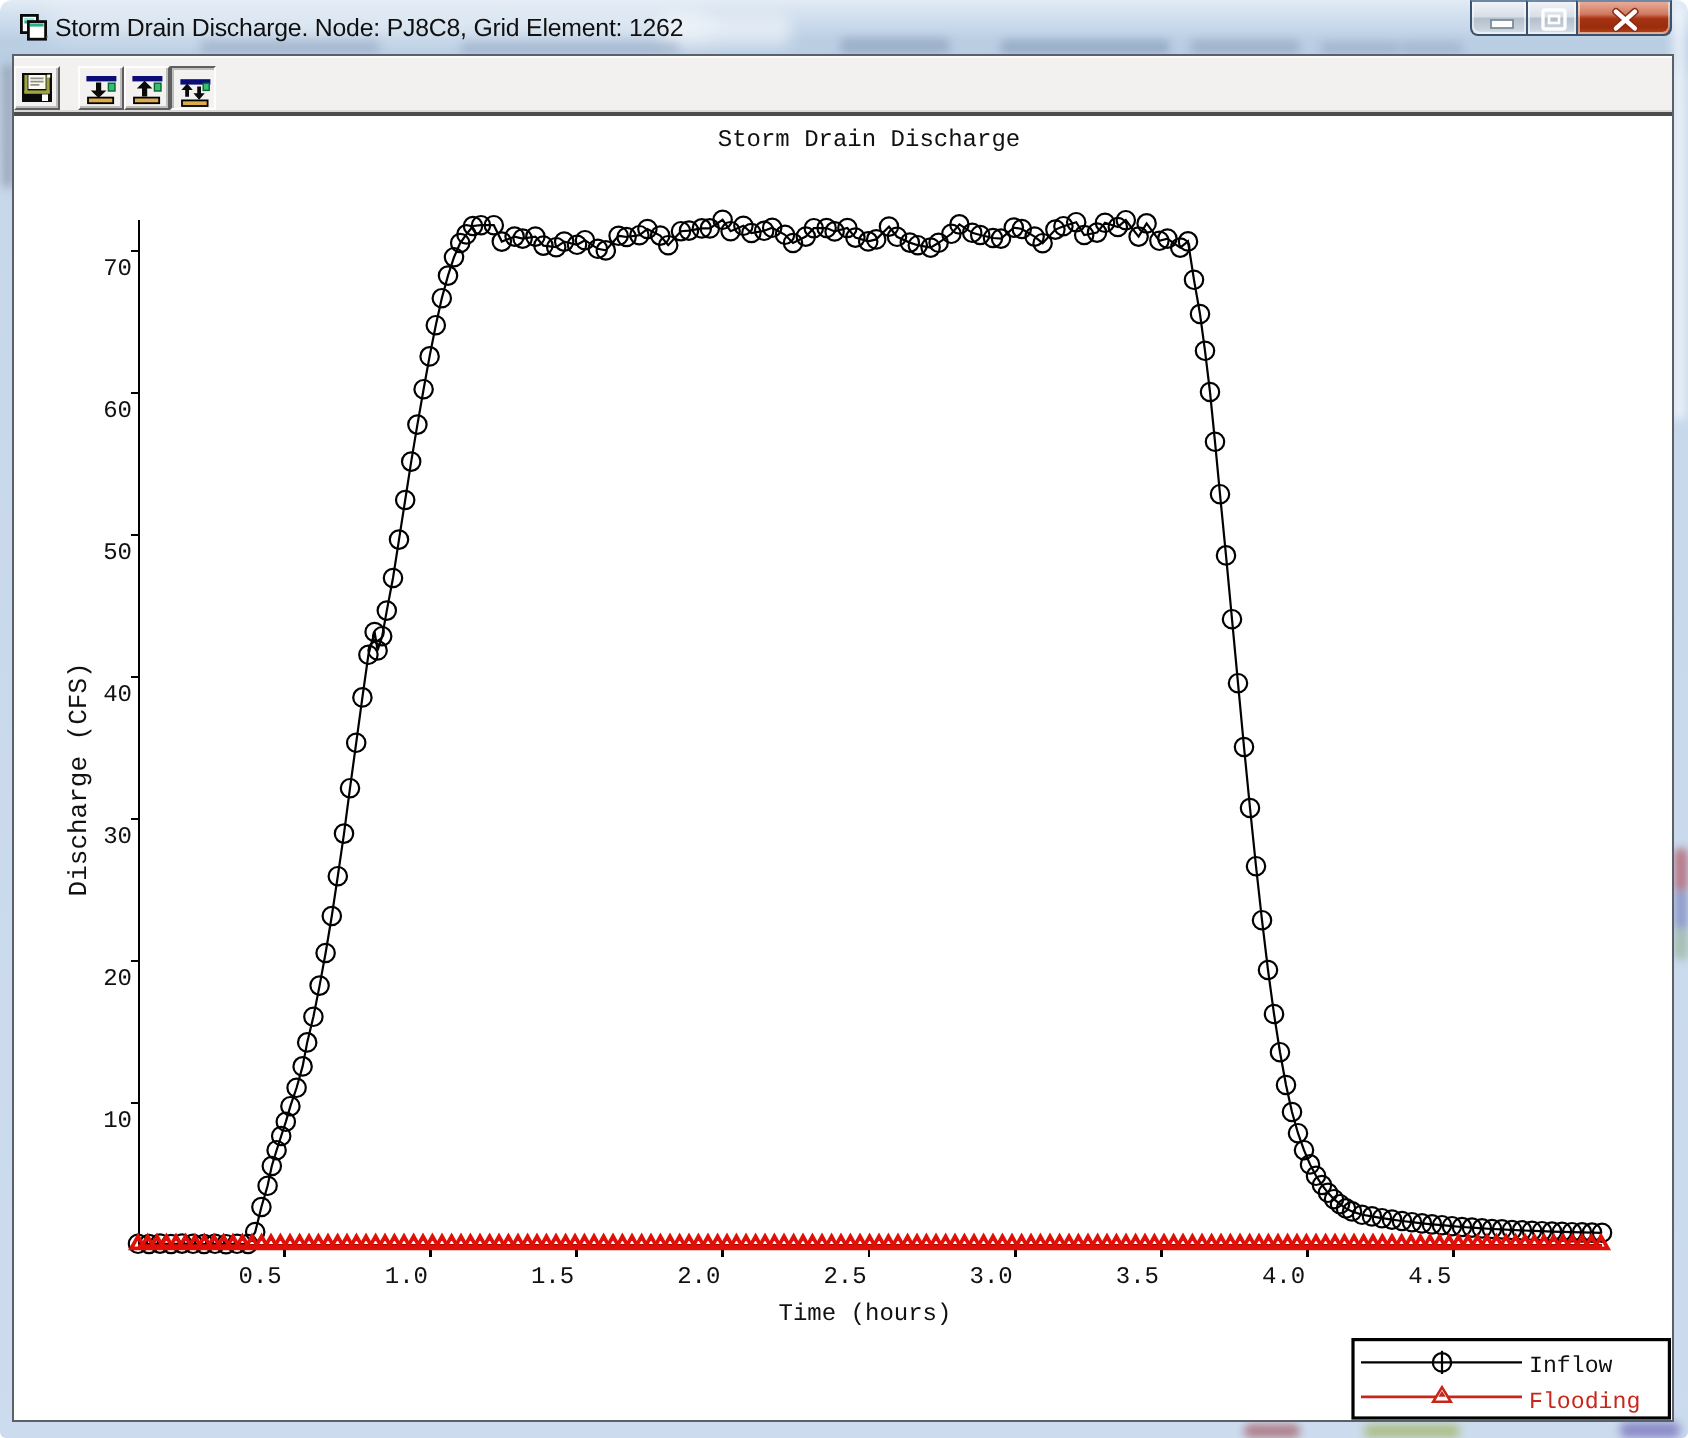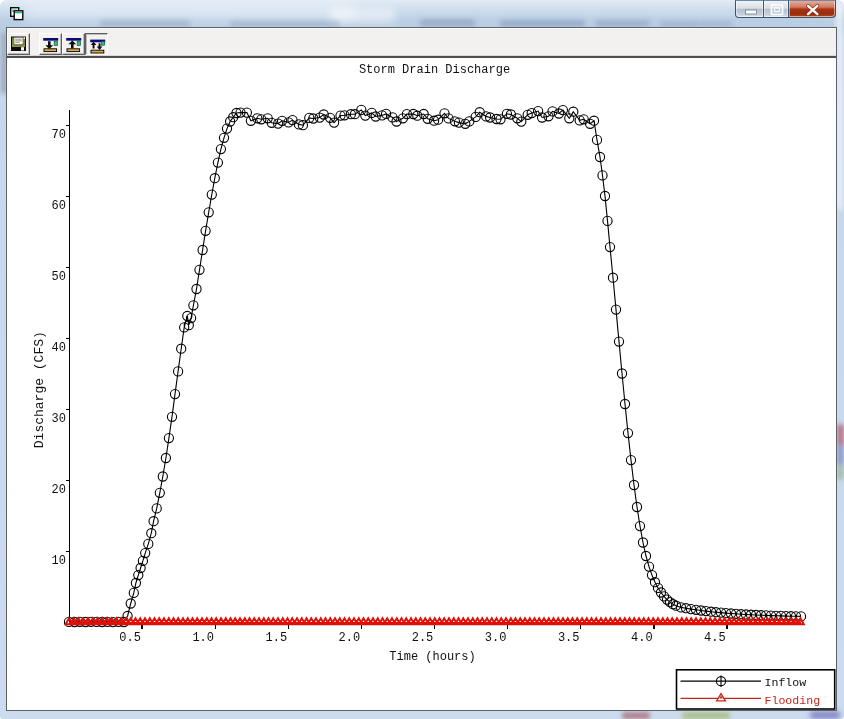--- a/index.html
+++ b/index.html
@@ -52,20 +52,21 @@
   <div class="blob" style="left:682px;top:712px;width:48px;height:7px;background:rgba(150,170,60,.55);filter:blur(2px)"></div>
   <div class="blob" style="left:810px;top:711px;width:30px;height:8px;background:rgba(95,85,175,.6);filter:blur(2.5px)"></div>
   <div id="titleicon"><svg width="14" height="14" viewBox="0 0 14 14">
     <rect x="0.7" y="0.7" width="8" height="8.6" fill="#fff" stroke="#0a0a0a" stroke-width="1.4"></rect>
     <path d="M2,2.6 h5" stroke="#9aeedd" stroke-width="1.2"></path>
     <path d="M2.2,4 h5.3" stroke="#2eac89" stroke-width="1.5"></path>
     <rect x="4.2" y="3.8" width="8.6" height="8.8" fill="#fff" stroke="#0a0a0a" stroke-width="1.4"></rect>
     <path d="M5,5.5 h6.8" stroke="#2eac89" stroke-width="1.6"></path>
     <path d="M13.1,11.2 l1.2,-0.3 -0.9,1.5 z" fill="#808a95"></path>
   </svg></div>
+  <div id="titletext">Storm Drain Discharge. Node: PJ8C8, Grid Element: 1262</div>
   <div id="caps">
     <div class="cap" id="cmin"><div class="hl"></div>
       <svg width="29" height="18">
           <rect x="9.5" y="9" width="11" height="4" fill="#fdfdfd" stroke="#7d8b99" stroke-width="0.9"></rect>
         </svg>
     </div>
     <div class="cap" id="cmax"><div class="hl"></div>
       <svg width="26" height="18">
           <rect x="7.5" y="4" width="11" height="9.5" rx="1" fill="none" stroke="#fdfdfd" stroke-width="1.7"></rect>
           <rect x="10.5" y="7" width="5" height="3.5" fill="none" stroke="#fdfdfd" stroke-width="1.3"></rect>

